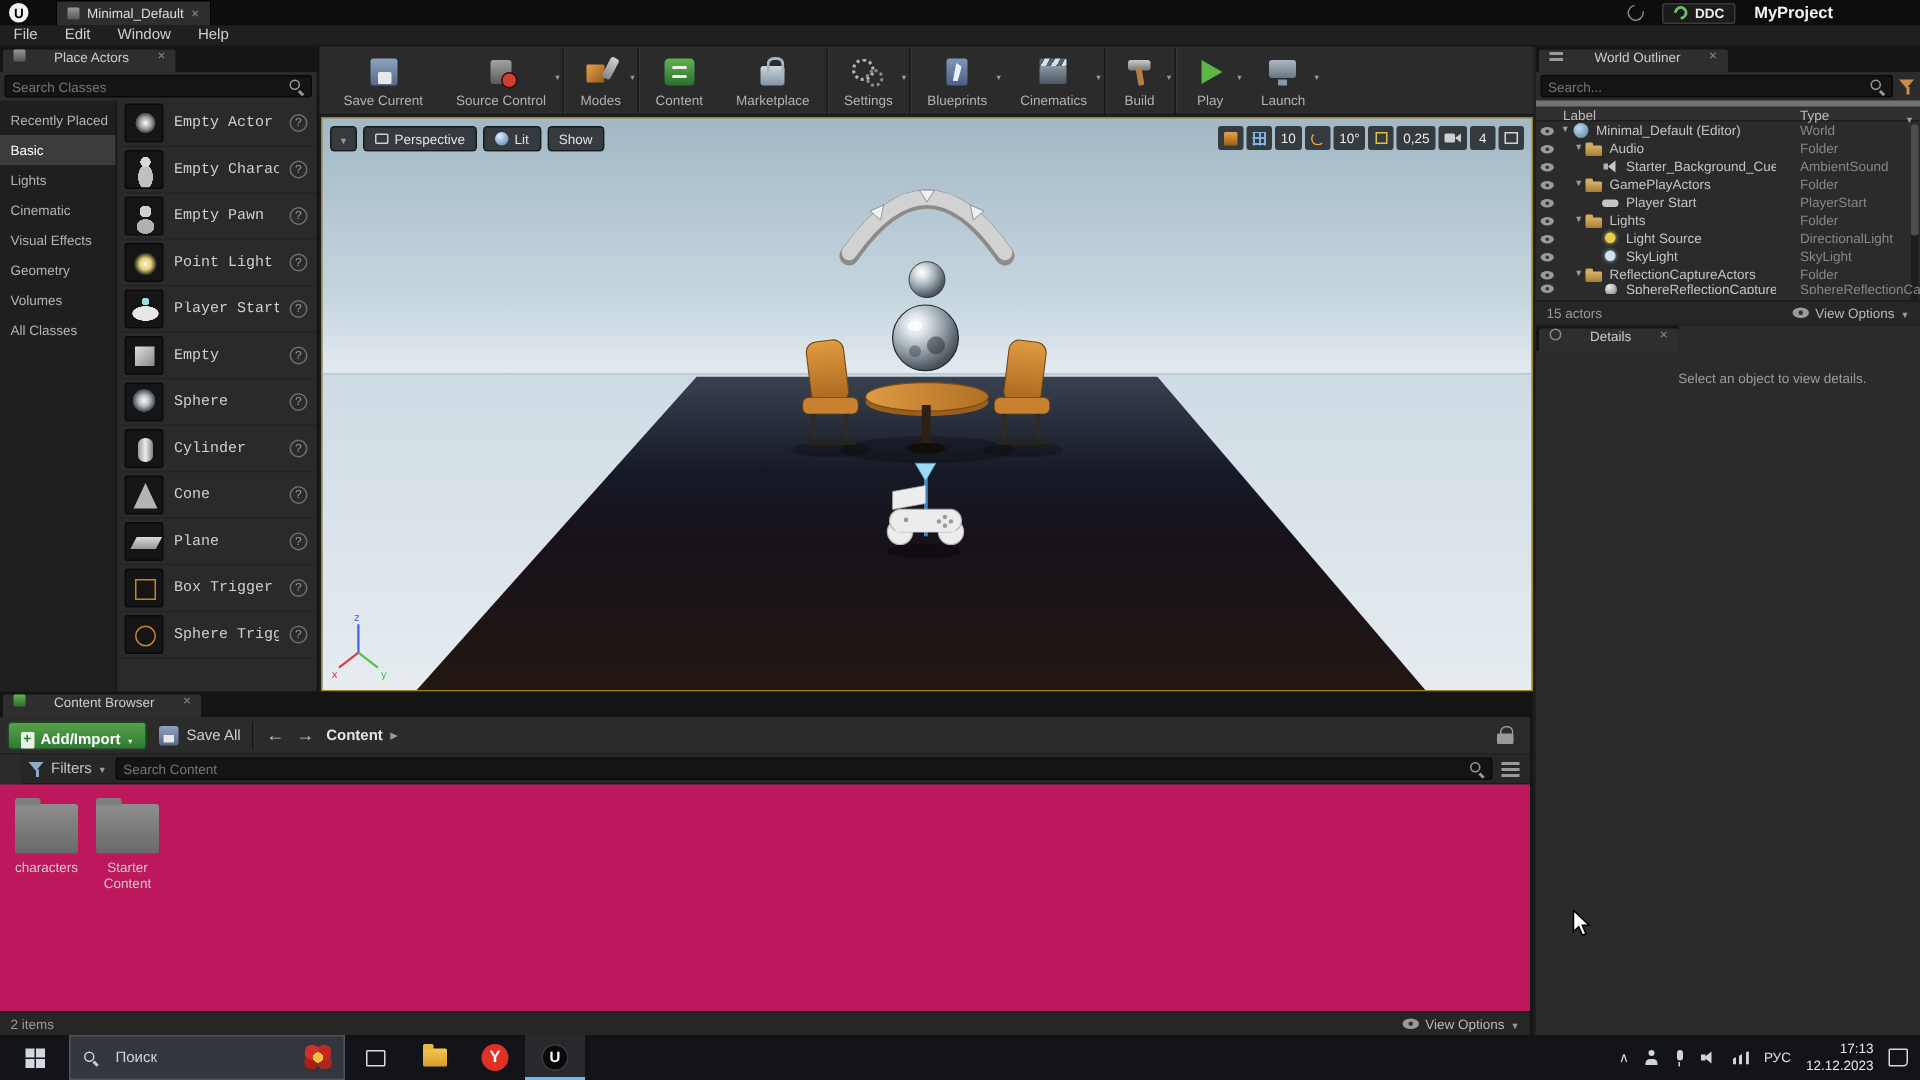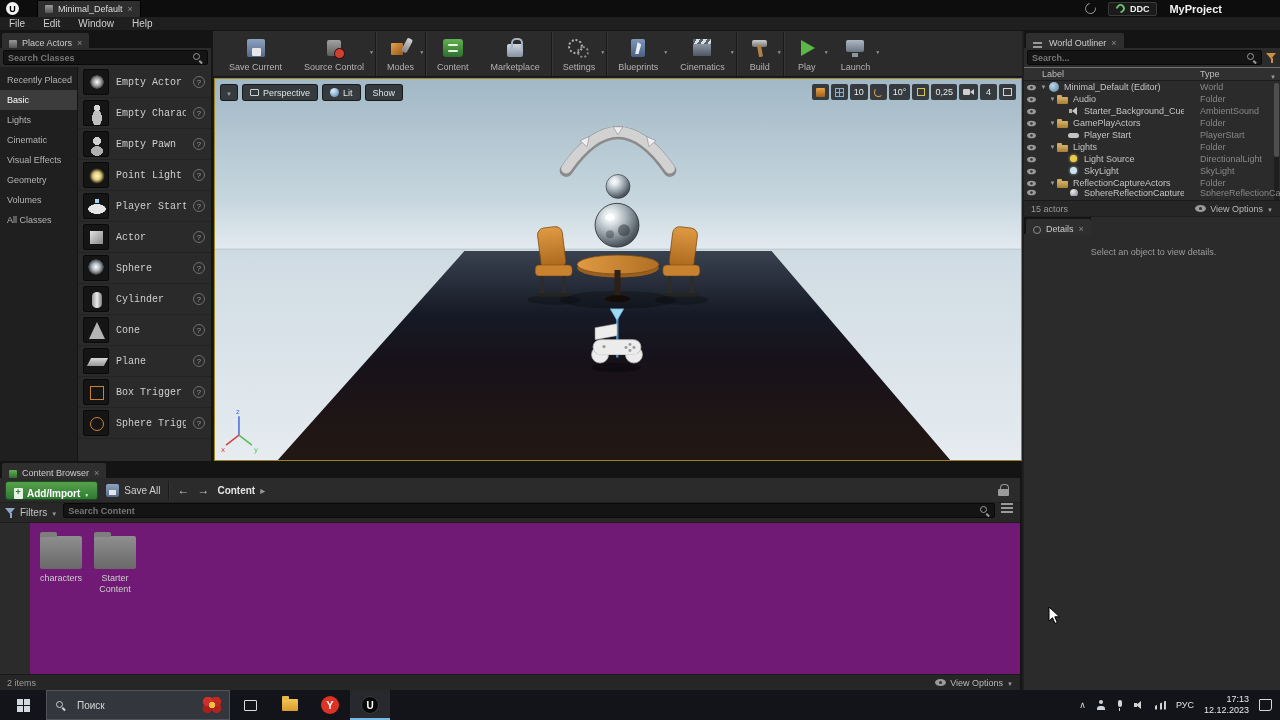--- a/index.html
+++ b/index.html
@@ -21,23 +21,23 @@
 .ddc-badge{display:flex;align-items:center;gap:5px;background:#1b1b1b;border:1px solid #3a3a3a;border-radius:2px;padding:1px 7px;font-size:9px;color:#efefef;font-weight:bold;}
 .ddc-gauge{width:9px;height:9px;border-radius:50%;border:2px solid #6cc06c;border-bottom-color:transparent;transform:rotate(45deg);}
 .project-title{font-size:11px;font-weight:bold;color:#f2f2f2;}
 
 
 .menubar{position:absolute;left:0;top:17px;width:1280px;height:14px;background:#1f1f1f;border-bottom:1px solid #141414;display:flex;align-items:center;}
 .menu-item{padding:0 9px;font-size:10px;color:#cfcfcf;line-height:14px;}
 
 
 .tabstrip{height:17px;background:#141414;display:flex;align-items:flex-end;padding-left:2px;flex:none;}
-.tab{height:15px;background:#2e2e2e;border-radius:2px 2px 0 0;display:flex;align-items:flex-end;gap:5px;padding:0 7px;font-size:9px;color:#ccc;white-space:nowrap;}
+.tab{height:15px;background:#2e2e2e;border-radius:2px 2px 0 0;display:flex;align-items:flex-start;gap:19px;padding:0 7px;font-size:9px;color:#ccc;white-space:nowrap;}
 .search-box{position:relative;height:15px;background:#141414;border:1px solid #090909;border-radius:2px;display:flex;align-items:center;flex:1;}
-.search-box input{flex:1;min-width:0;background:none;border:none;outline:none;color:#bbb;font-size:9px;padding:0 4px;font-weight:bold;}
+.search-box input{flex:1;min-width:0;background:none;border:none;outline:none;color:#bbb;font-size:9px;padding:0 4px;}
 .search-box input::placeholder{color:#767676;}
 .mag-icon{width:11px;height:11px;position:relative;margin-right:4px;flex:none;}
 .mag-icon::before{content:"";position:absolute;left:1px;top:1px;width:5px;height:5px;border:1.4px solid #9a9a9a;border-radius:50%;}
 .mag-icon::after{content:"";position:absolute;left:7.5px;top:7.5px;width:3.5px;height:1.5px;background:#9a9a9a;transform:rotate(45deg);transform-origin:0 0;}
 .eye-icon{width:11px;height:7px;position:relative;flex:none;}
 .eye-icon::before{content:"";position:absolute;inset:0;border-radius:50%;background:#9a9a9a;}
 .eye-icon::after{content:"";position:absolute;left:4px;top:2px;width:3px;height:3px;border-radius:50%;background:#303030;}
 .view-options{margin-left:auto;display:flex;align-items:center;gap:4px;font-size:9px;color:#b8b8b8;}
 .caret-down-icon::before{content:"▼";font-size:6px;color:#9a9a9a;}
 .footer-bar{height:16px;display:flex;align-items:center;padding:0 7px;background:#262626;border-top:1px solid #1a1a1a;flex:none;}
@@ -120,21 +120,21 @@
 .rotation-snap-icon{width:9px;height:9px;border:1.5px solid transparent;border-left-color:#e8a04a;border-bottom-color:#e8a04a;border-radius:50%;}
 .scale-snap-icon{width:8px;height:8px;border:1.2px solid #d8c44a;}
 .camera-speed-icon{width:11px;height:8px;position:relative;}
 .camera-speed-icon::before{content:"";position:absolute;left:0;top:1px;width:7px;height:6px;background:#cfcfcf;border-radius:1px;}
 .camera-speed-icon::after{content:"";position:absolute;right:0;top:1px;border-top:3px solid transparent;border-bottom:3px solid transparent;border-right:4px solid #cfcfcf;}
 .maximize-icon{width:9px;height:8px;border:1.5px solid #d4d4d4;}
 
 
 .world-outliner{position:absolute;left:1024px;top:31px;width:256px;height:185px;background:#2b2b2b;display:flex;flex-direction:column;}
 .ol-searchrow{display:flex;align-items:center;gap:4px;padding:2px 3px;flex:none;}
-.ol-header{position:relative;height:14px;background:#303030;border-top:1px solid #737373;border-bottom:1px solid #1c1c1c;flex:none;font-size:9px;color:#bdbdbd;}
+.ol-header{position:relative;height:14px;background:#303030;border-top:4px solid #737373;border-bottom:1px solid #1c1c1c;flex:none;font-size:9px;color:#bdbdbd;}
 .ol-h-label{position:absolute;left:18px;top:1px;}
 .ol-h-type{position:absolute;left:176px;top:1px;}
 .ol-h-caret{position:absolute;right:4px;top:3px;}
 .ol-rows{flex:1;overflow:hidden;position:relative;}
 .ol-row{position:relative;display:flex;align-items:center;height:12px;font-size:9px;padding-left:2px;}
 .ol-row.cut{height:7px;overflow:hidden;}
 .ol-eye{margin-right:2px;transform:scale(0.8);}
 .ol-exp{width:9px;flex:none;font-size:6px;color:#9a9a9a;text-align:center;}
 .ol-exp.exp::before{content:"▼";}
 .ind-1 .ol-exp{margin-left:9px;}
@@ -171,24 +171,24 @@
 .floppy-icon::before{content:"";position:absolute;left:3px;bottom:2px;width:7px;height:5px;background:#e6e6e6;}
 .cb-sep{width:1px;height:18px;background:#191919;box-shadow:1px 0 0 rgba(255,255,255,0.05);}
 .nav-arrow{font-size:12px;color:#c0c0c0;line-height:1;}
 .arrow-left::before{content:"←";}
 .arrow-right::before{content:"→";}
 .breadcrumb{display:flex;align-items:center;gap:5px;font-size:10px;color:#e4e4e4;font-weight:bold;}
 .crumb-caret::before{content:"▸";color:#9a9a9a;}
 .lock-icon{margin-left:auto;width:11px;height:12px;position:relative;margin-right:6px;}
 .lock-icon::before{content:"";position:absolute;left:0;bottom:0;width:11px;height:7px;background:#9a9a9a;border-radius:1px;}
 .lock-icon::after{content:"";position:absolute;left:2px;top:0;width:7px;height:6px;border:1.5px solid #9a9a9a;border-bottom:none;border-radius:4px 4px 0 0;}
-.cb-filterrow{height:20px;display:flex;gap:6px;padding:0 5px;background:#272727;border-bottom:1px solid #1c1c1c;flex:none;}
+.cb-filterrow{height:20px;display:flex;align-items:center;gap:6px;padding:0 5px;background:#272727;border-bottom:1px solid #1c1c1c;flex:none;margin-left:14px;}
 .filters-btn{display:flex;align-items:center;gap:4px;color:#c4c4c4;font-size:10px;flex:none;}
 .listview-icon{width:12px;height:10px;flex:none;background:repeating-linear-gradient(0deg,#9a9a9a 0 2px,transparent 2px 4px);margin-right:2px;}
-.cb-files{flex:1;display:flex;align-items:flex-start;gap:4px;padding:8px 6px;background:#701a75;overflow:hidden;margin-left:30px;}
+.cb-files{flex:1;display:flex;align-items:flex-start;gap:4px;padding:8px 6px;background:#be185d;overflow:hidden;}
 .cb-folder{width:50px;display:flex;flex-direction:column;align-items:center;gap:4px;}
 .folder-shape{width:42px;height:33px;position:relative;background:linear-gradient(#8e8e8e,#696969);border-radius:2px;margin-top:5px;flex:none;}
 .folder-shape::before{content:"";position:absolute;left:0;top:-4px;width:17px;height:5px;background:#7e7e7e;border-radius:2px 2px 0 0;}
 .cb-folder-label{font-size:9px;color:#cccccc;text-align:center;line-height:1.25;word-wrap:break-word;}
 
 
 .taskbar{position:absolute;left:0;top:690px;width:1280px;height:30px;background:#121419;display:flex;align-items:stretch;z-index:6;}
 .tb-start{width:46px;display:flex;align-items:center;justify-content:center;flex:none;}
 .win-logo{width:13px;height:13px;display:grid;grid-template-columns:6px 6px;grid-template-rows:6px 6px;gap:1px;}
 .win-logo i{background:#d4d9df;}
@@ -335,21 +335,21 @@
           </div>
 
           <div class="pa-item">
             <span class="pa-thumb th-playerstart"></span>
             <span class="pa-label">Player Start</span>
             <span class="help-badge"></span>
           </div>
 
           <div class="pa-item">
             <span class="pa-thumb th-cube"></span>
-            <span class="pa-label">Actor</span>
+            <span class="pa-label">Empty</span>
             <span class="help-badge"></span>
           </div>
 
           <div class="pa-item">
             <span class="pa-thumb th-sphere"></span>
             <span class="pa-label">Sphere</span>
             <span class="help-badge"></span>
           </div>
 
           <div class="pa-item">

